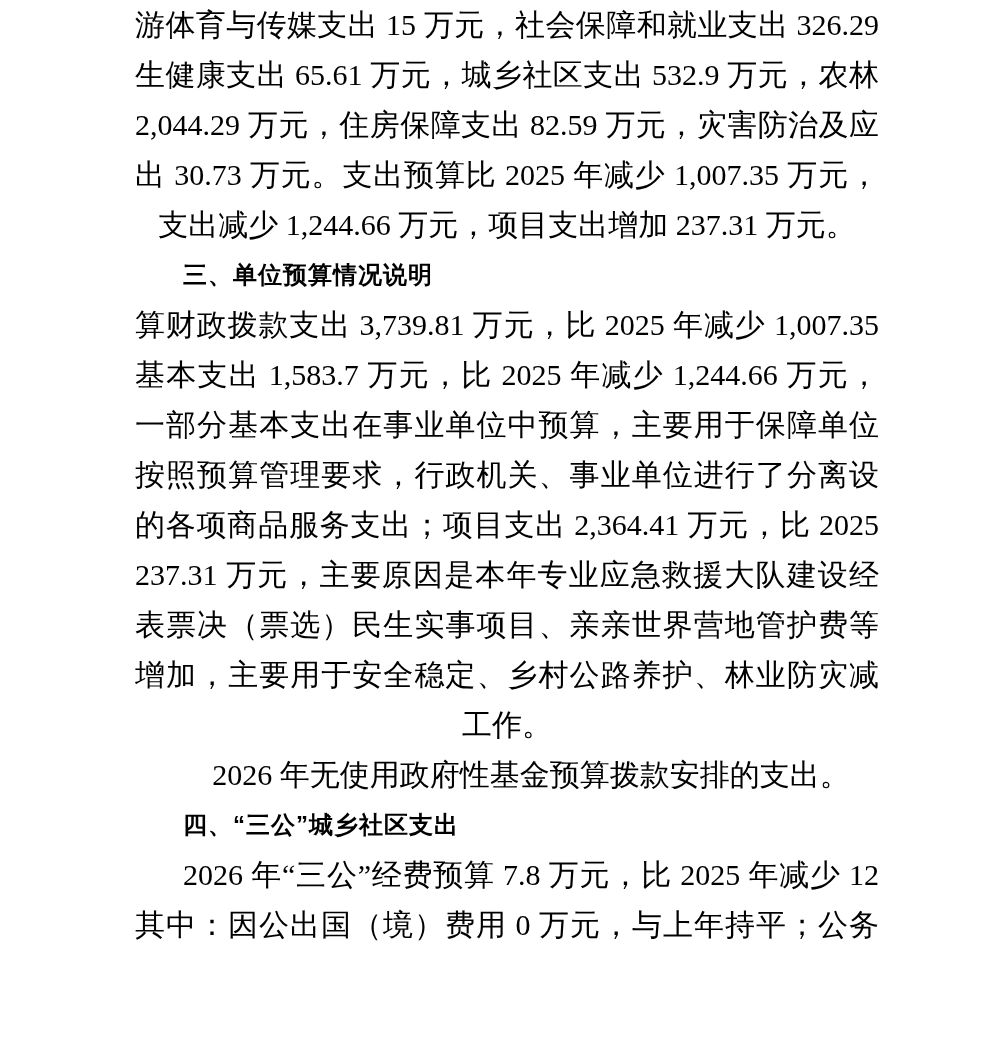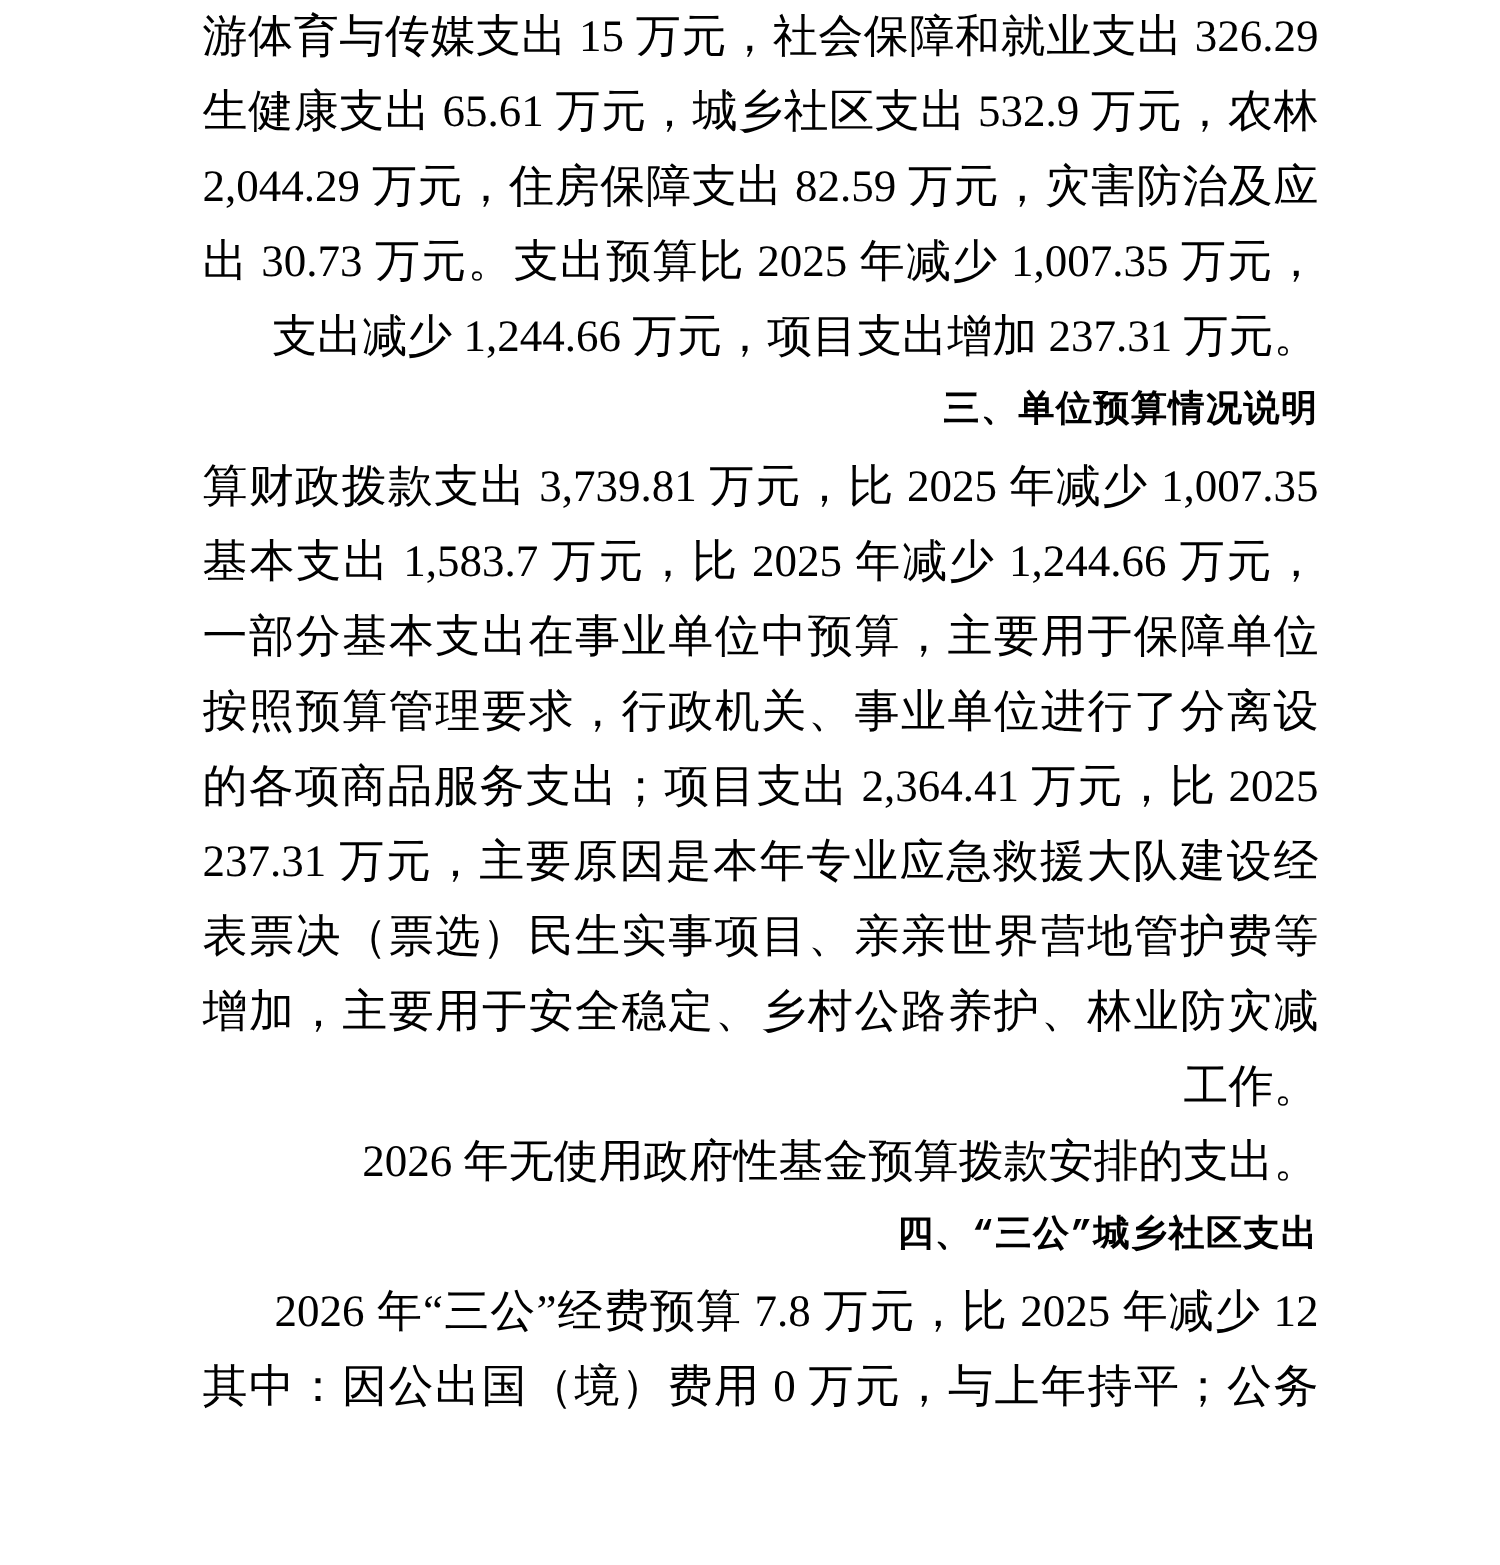--- a/index.html
+++ b/index.html
@@ -21,31 +21,31 @@
   .ln {
     height: 50px;
     line-height: 50px;
     font-size: 30px;
     text-align: justify;
     text-align-last: justify;
     text-justify: inter-character;
     overflow: hidden;
   }
   .ln.left {
-    text-align: right;
+    text-align: center;
     text-align-last: auto;
   }
   .ln.ind {
     text-indent: 48px;
   }
   .ln.h {
-    font-family: Liberation Mono, monospace;
+    font-family: Liberation Sans, sans-serif;
     font-weight: 700;
     font-size: 24px;
-    text-align: right;
+    text-align: left;
     text-align-last: auto;
     text-indent: 48px;
     letter-spacing: 1px;
   }
 </style>
 </head>
 <body>
 
 <div class="page">
   <div>

